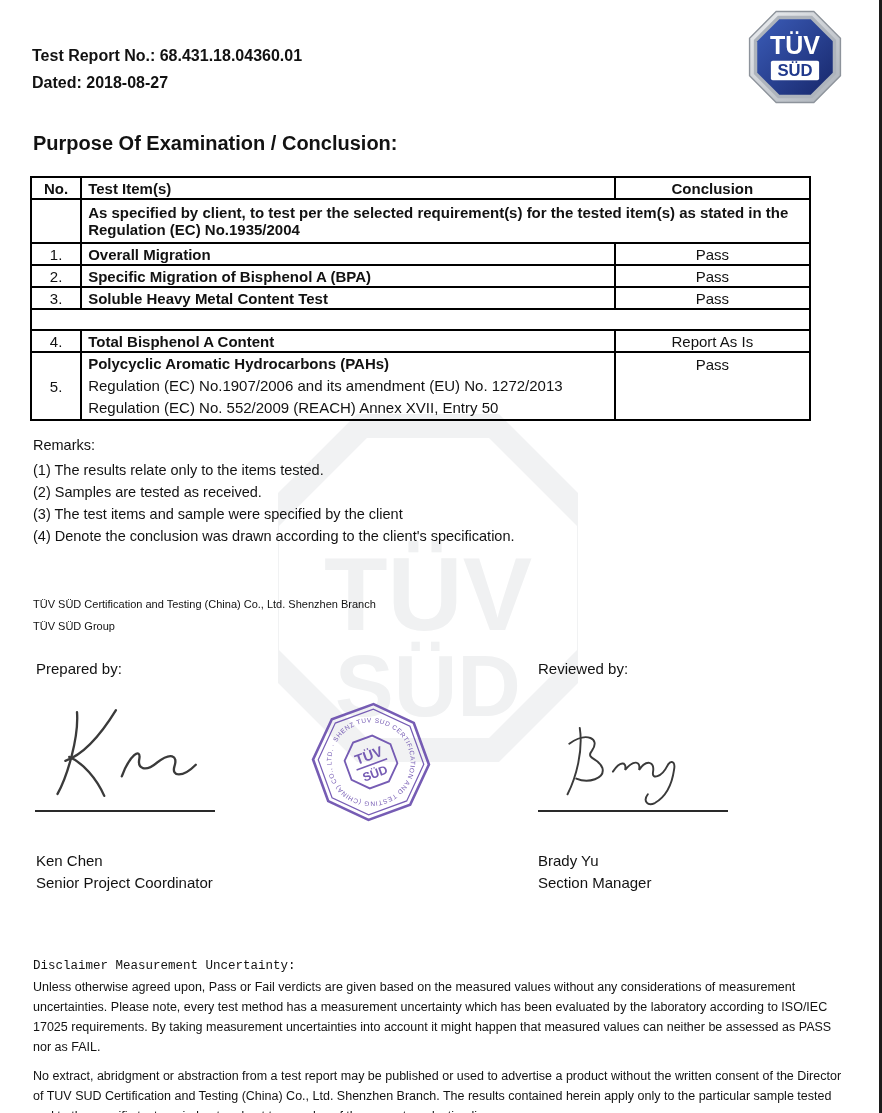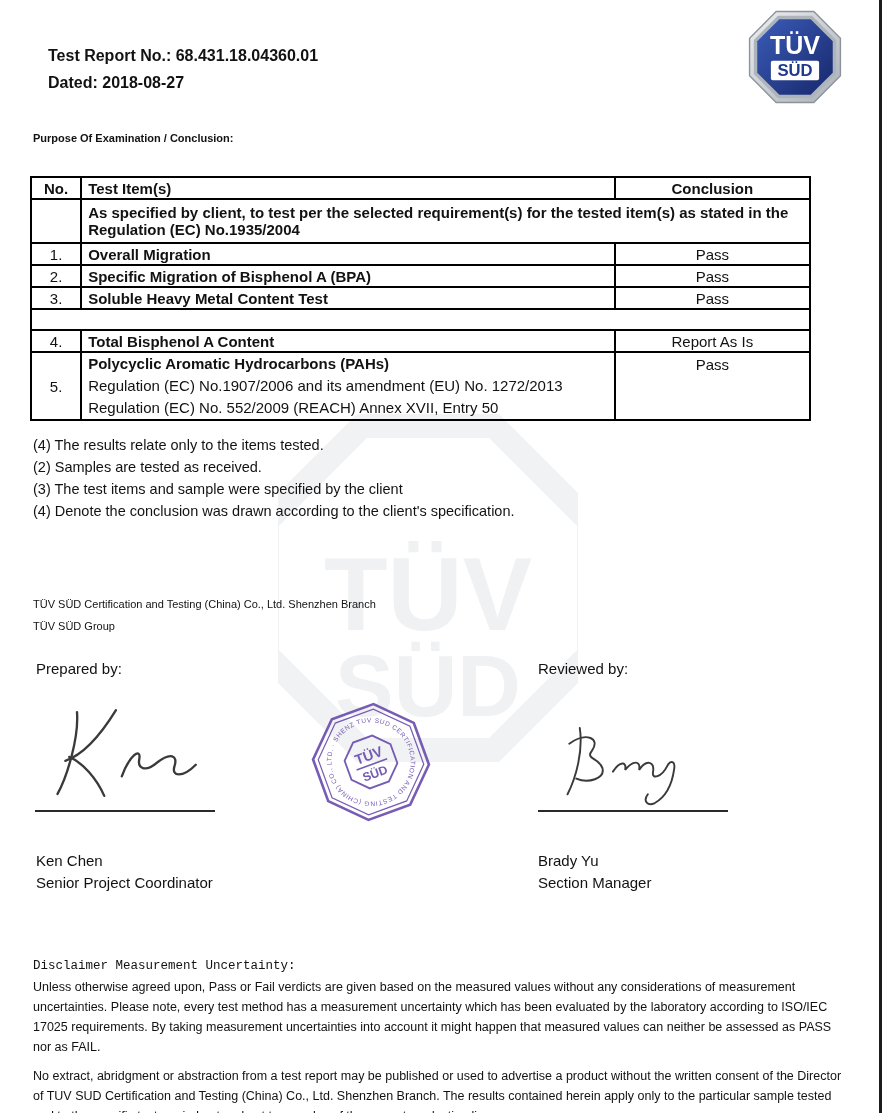--- a/index.html
+++ b/index.html
@@ -10,25 +10,25 @@
     font-family:"Liberation Sans","DejaVu Sans",sans-serif;
   }
   .abs { position:absolute; z-index:2; }
   .b { font-weight:bold; }
   svg text { font-family:"Liberation Sans","DejaVu Sans",sans-serif; }
 
   
   .watermark { position:absolute; left:278px; top:398px; z-index:1; }
 
   
-  .hdr { left:48px; top:42px; font-size:16px; font-weight:bold; line-height:27px; }
+  .hdr { left:32px; top:42px; font-size:16px; font-weight:bold; line-height:27px; }
   .logo-wrap { left:744px; top:6px; }
 
   
-  .sec-title { left:33px; top:132px; font-size:11px; font-weight:bold; }
+  .sec-title { left:33px; top:132px; font-size:20px; font-weight:bold; }
 
   
   .tbl-wrap { left:30px; top:176px; width:781px; }
   table { border-collapse:collapse; width:781px; font-size:15px; background:transparent; }
   td { border:2px solid #000; padding:0 6px; vertical-align:middle; }
   td.c { text-align:center; padding:1px 12px; }
   td.topv { vertical-align:top; padding-top:3px; }
   tr.h22 { height:22px; }
   tr.scope { height:44px; }
   tr.spacer { height:21px; }
@@ -149,22 +149,23 @@
             <div>Regulation (EC) No.1907/2006 and its amendment (EU) No. 1272/2013</div>
             <div>Regulation (EC) No. 552/2009 (REACH) Annex XVII, Entry 50</div>
           </td>
           <td class="c topv">Pass</td>
         </tr>
       </tbody>
     </table>
   </div>
 
   <div class="abs remarks">
+    <div class="r-title">Remarks:</div>
     <div class="r-list">
-      <div>(4) The results relate only to the items tested.</div>
+      <div>(1) The results relate only to the items tested.</div>
       <div>(2) Samples are tested as received.</div>
       <div>(3) The test items and sample were specified by the client</div>
       <div>(4) Denote the conclusion was drawn according to the client's specification.</div>
     </div>
   </div>
 
   <div class="abs company">
     <div>TÜV SÜD Certification and Testing (China) Co., Ltd. Shenzhen Branch</div>
     <div>TÜV SÜD Group</div>
   </div>

